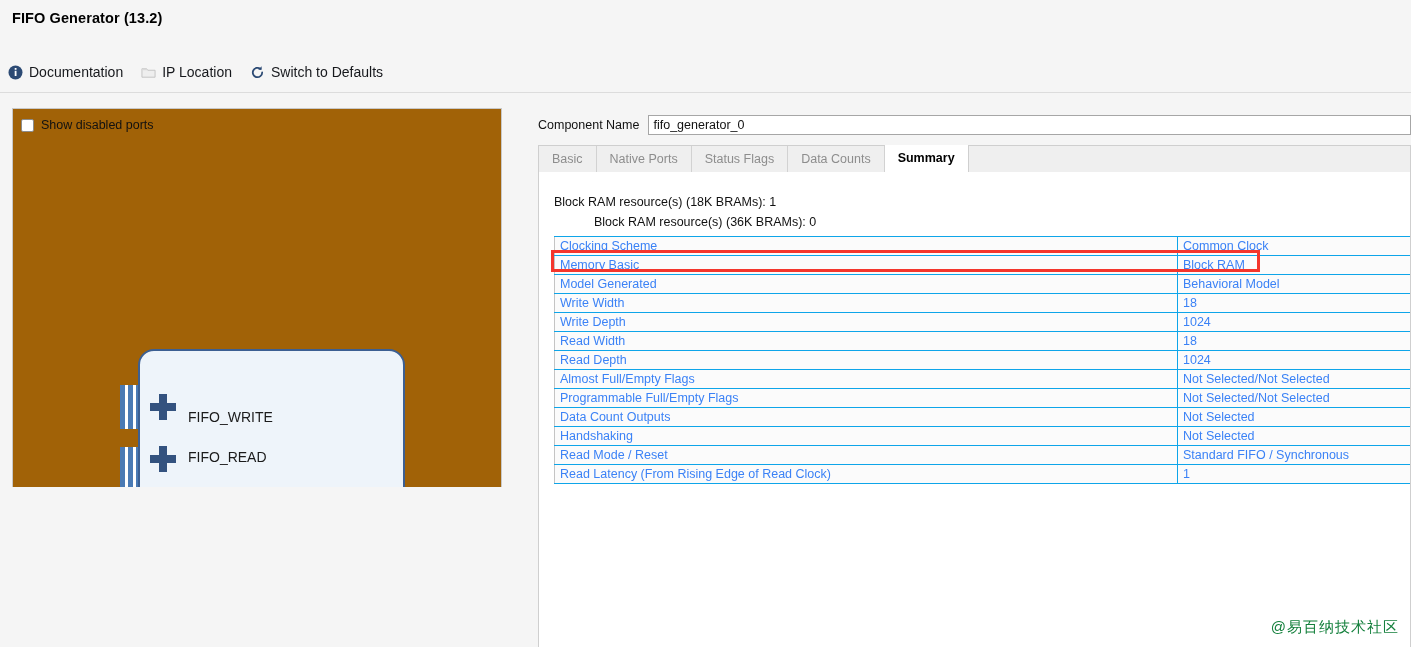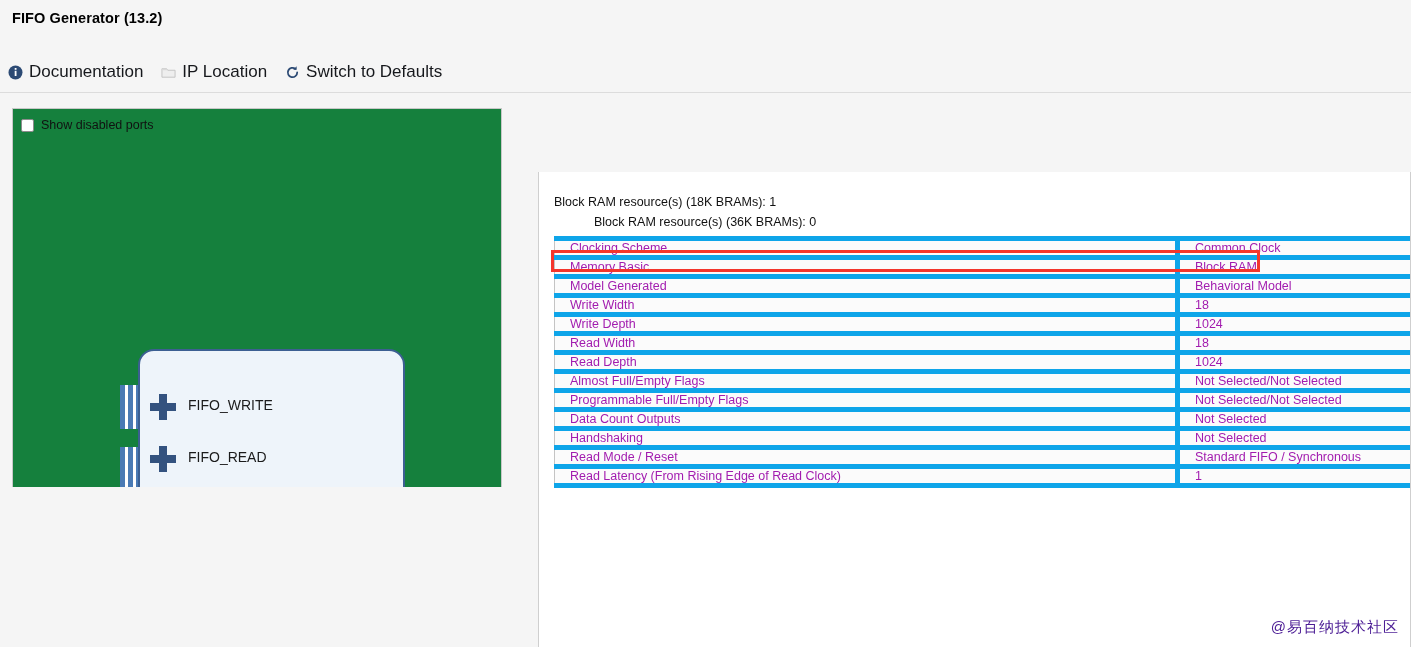--- a/index.html
+++ b/index.html
@@ -37,21 +37,21 @@
     top: 62px;
     height: 20px;
     display: flex;
     align-items: center;
     gap: 18px;
   }
   .tb-item {
     display: flex;
     align-items: center;
     gap: 6px;
-    font-size: 17px;
+    font-size: 14px;
     color: #16181c;
     cursor: default;
     white-space: nowrap;
   }
   .tb-ico {
     width: 15px;
     height: 15px;
     display: inline-flex;
     align-items: center;
     justify-content: center;
@@ -67,21 +67,21 @@
     background: #dcdcdc;
   }
 
   
   .left-panel {
     position: absolute;
     left: 12px;
     top: 108px;
     width: 490px;
     height: 379px;
-    background: #15803d;
+    background: #a16207;
     border: 1px solid #c8c8c8;
     border-bottom: none;
     box-sizing: border-box;
     overflow: hidden;
   }
 
   .chk-row {
     position: absolute;
     left: 8px;
     top: 9px;
@@ -259,24 +259,24 @@
     position: absolute;
     left: 15px;
     top: 64px;
     width: 1000px;
     border-collapse: collapse;
     table-layout: fixed;
     font-size: 12.5px;
   }
   .sum-table td {
     height: 19px;
-    border: 5px solid #0ea5e9;
+    border: 1px solid #0ea5e9;
     border-left: 1px solid #c4c4c4;
-    padding: 0 15px;
-    color: #a21caf;
+    padding: 0 5px;
+    color: #3b82f6;
     background: #fbfbfb;
     white-space: nowrap;
     overflow: hidden;
     box-sizing: border-box;
   }
   .sum-table td.k { width: 623px; }
   .sum-table td.v { width: 377px; }
 
   
   .hl-box {
@@ -290,21 +290,21 @@
     pointer-events: none;
     z-index: 30;
   }
 
   
   .watermark {
     position: absolute;
     right: 12px;
     bottom: 10px;
     font-size: 15px;
-    color: #4c1d95;
+    color: #15803d;
     letter-spacing: 1px;
     user-select: none;
     white-space: nowrap;
     z-index: 40;
   }
 </style>
 </head>
 <body>
 
 <div id="root">
@@ -358,30 +358,41 @@
 
       <div class="bus-stub" style="left:-5px; top:44px;"></div>
       <div class="bus-stub" style="left:-5px; top:106px;"></div>
 
       <div class="wire-stub" style="left:-17px; top:169px;"></div>
       <div class="wire-stub" style="left:-17px; top:223px;"></div>
 
       <div class="plus" style="left:25px; top:53px;"></div>
       <div class="plus" style="left:25px; top:105px;"></div>
 
-      <div class="port-lbl" style="left:63px; top:56px;">FIFO_WRITE</div>
+      <div class="port-lbl" style="left:63px; top:68px;">FIFO_WRITE</div>
       <div class="port-lbl" style="left:63px; top:108px;">FIFO_READ</div>
       <div class="port-lbl small" style="left:26px; top:162px;margin-left:34px;">clk</div>
       <div class="port-lbl small" style="left:8px; top:216px;margin-top:48px;">srst</div>
     </div>
   </div>
 
   <div class="right-panel">
 
-
+    <div class="cn-row">
+      <span class="cn-label">Component Name</span>
+      <input class="cn-input" type="text" value="fifo_generator_0" style="">
+    </div>
+
+    <div class="tabs">
+      <div class="tab">Basic</div>
+      <div class="tab">Native Ports</div>
+      <div class="tab">Status Flags</div>
+      <div class="tab">Data Counts</div>
+      <div class="tab active">Summary</div>
+    </div>
 
     <div class="tab-body">
 
       <div class="bram-line l1">Block RAM resource(s) (18K BRAMs): 1</div>
       <div class="bram-line l2">Block RAM resource(s) (36K BRAMs): 0</div>
 
       <table class="sum-table">
         <tbody>
           <tr>
             <td class="k">Clocking Scheme</td>

